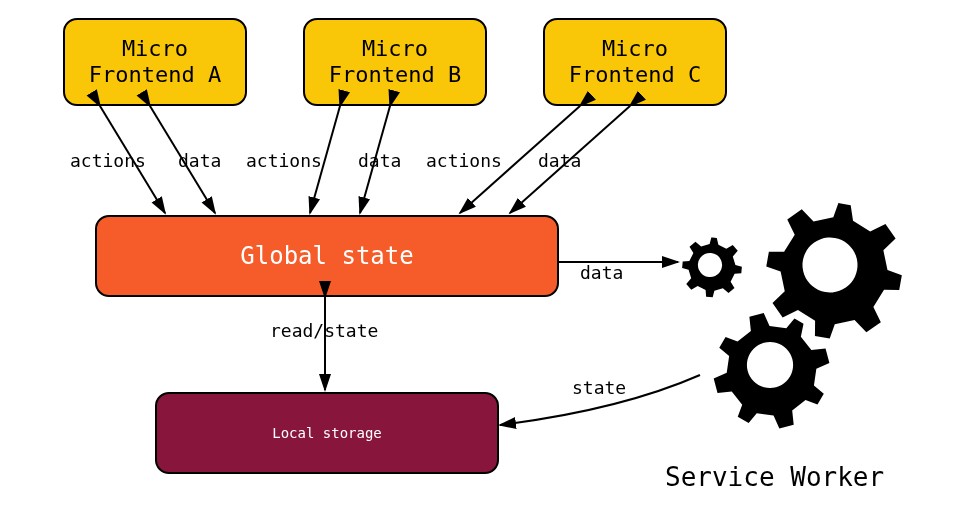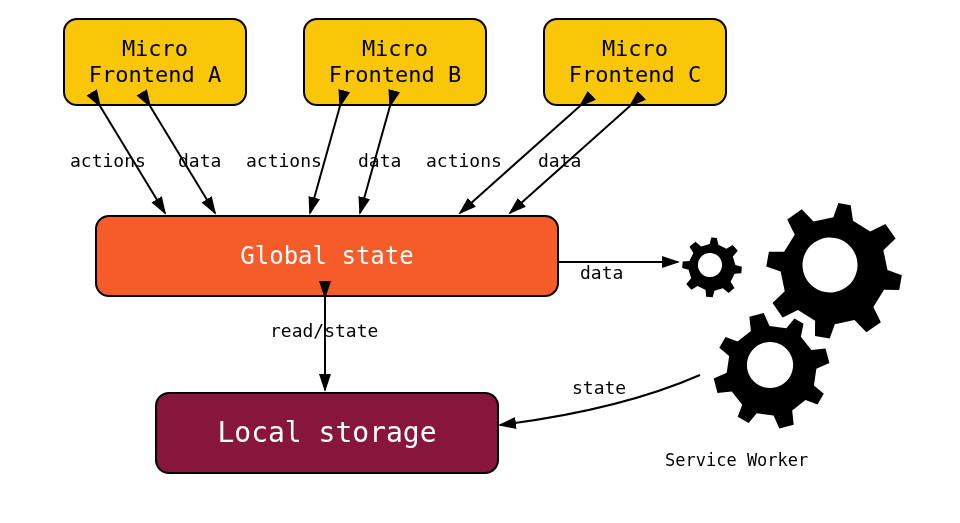--- a/index.html
+++ b/index.html
@@ -4,23 +4,23 @@
 <style>
   html,body{margin:0;padding:0;}
   body{background:#fff;width:960px;height:523px;position:relative;
        font-family:"DejaVu Sans Mono","Menlo","Consolas",monospace;
        font-size:22px;color:#000;}
   .box{position:absolute;border:2px solid #000;border-radius:14px;
        display:flex;align-items:center;justify-content:center;
        text-align:center;line-height:1.2;}
   .mf{background:#f9c707;width:180px;height:84px;top:18px;margin-left:28px;}
   .gs{background:#f55c29;color:#fff;width:460px;height:78px;left:95px;top:215px;font-size:24px;}
-  .ls{background:#88163c;color:#fff;width:340px;height:78px;left:155px;top:392px;font-size:28px;}
+  .ls{background:#88163c;color:#fff;width:340px;height:78px;left:155px;top:392px;font-size:14px;}
   .lbl{position:absolute;font-size:18px;white-space:nowrap;}
-  .sw{position:absolute;left:665px;top:450px;font-size:17px;}
+  .sw{position:absolute;left:665px;top:462px;font-size:26px;}
   svg.arrows{position:absolute;left:0;top:0;pointer-events:none;}
   .gears{position:absolute;left:680px;top:195px;}
 </style>
 </head>
 <body>
 
 <div class="box mf" style="left:35px">
   <span style="white-space:pre-line">Micro
 Frontend A</span>
 </div>

